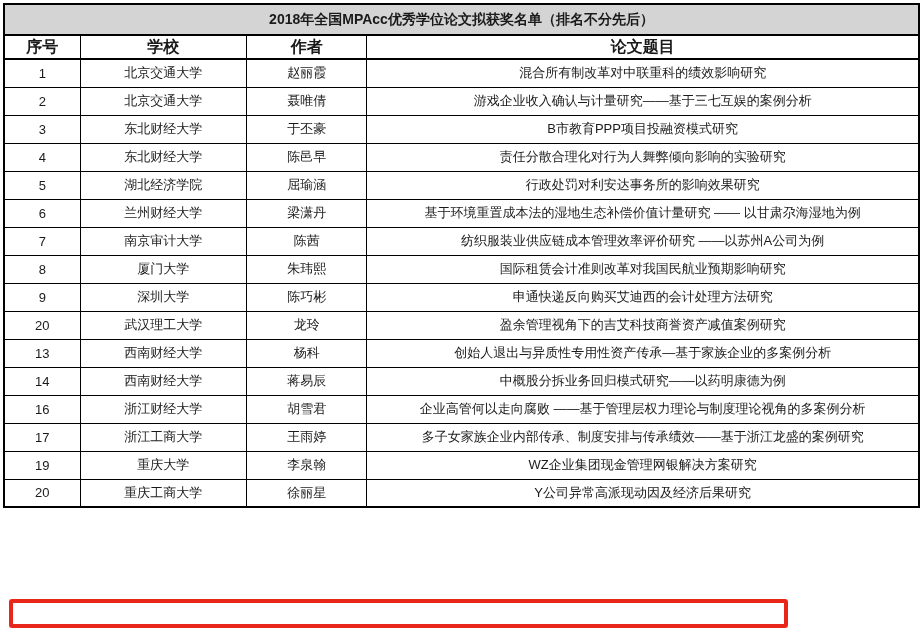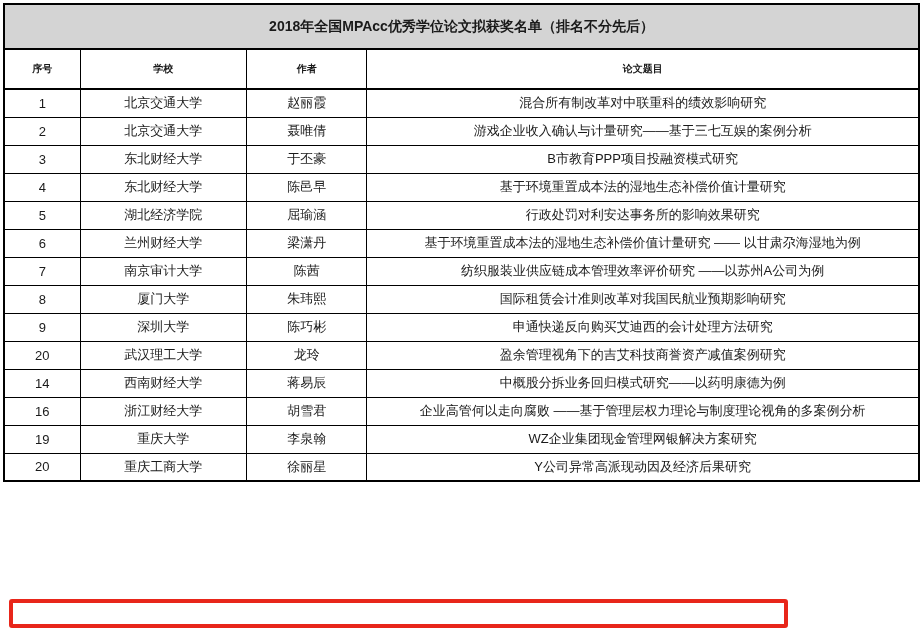--- a/index.html
+++ b/index.html
@@ -22,32 +22,32 @@
   table.award-table td, table.award-table th {
     border: 1px solid #000000;
     text-align: center;
     vertical-align: middle;
     font-size: 13px;
     padding: 0 2px;
     overflow: hidden;
     white-space: nowrap;
   }
   tr.title-row td {
-    height: 45px;
+    height: 31px;
     background: #d4d4d4;
     font-weight: bold;
     font-size: 14px;
     border-bottom: 2px solid #000;
     margin-left: 32px;
   }
   tr.header-row th {
-    height: 40px;
+    height: 24px;
     background: #ffffff;
     font-weight: bold;
-    font-size: 10px;
+    font-size: 16px;
     border-bottom: 2px solid #000;
   }
   tr.data-row td { height: 28px; background: #ffffff; }
   .highlight-box {
     position: absolute;
     left: 9px; top: 596px;
     width: 779px; height: 29px;
     border: 4px solid #e8261a;
     border-radius: 3px;
     pointer-events: none;
@@ -91,21 +91,21 @@
         <tr class="data-row">
           <td>3</td>
           <td>东北财经大学</td>
           <td>于丕豪</td>
           <td>B市教育PPP项目投融资模式研究</td>
         </tr>
         <tr class="data-row">
           <td>4</td>
           <td>东北财经大学</td>
           <td>陈邑早</td>
-          <td>基于环境重置成本法的湿地生态补偿价值计量研究</td>
+          <td>责任分散合理化对行为人舞弊倾向影响的实验研究</td>
         </tr>
         <tr class="data-row">
           <td>5</td>
           <td>湖北经济学院</td>
           <td>屈瑜涵</td>
           <td>行政处罚对利安达事务所的影响效果研究</td>
         </tr>
         <tr class="data-row">
           <td>6</td>
           <td>兰州财经大学</td>
@@ -130,30 +130,42 @@
           <td>陈巧彬</td>
           <td>申通快递反向购买艾迪西的会计处理方法研究</td>
         </tr>
         <tr class="data-row">
           <td>20</td>
           <td>武汉理工大学</td>
           <td>龙玲</td>
           <td>盈余管理视角下的吉艾科技商誉资产减值案例研究</td>
         </tr>
         <tr class="data-row">
+          <td>13</td>
+          <td>西南财经大学</td>
+          <td>杨科</td>
+          <td>创始人退出与异质性专用性资产传承—基于家族企业的多案例分析</td>
+        </tr>
+        <tr class="data-row">
           <td>14</td>
           <td>西南财经大学</td>
           <td>蒋易辰</td>
           <td>中概股分拆业务回归模式研究——以药明康德为例</td>
         </tr>
         <tr class="data-row">
           <td>16</td>
           <td>浙江财经大学</td>
           <td>胡雪君</td>
           <td>企业高管何以走向腐败 ——基于管理层权力理论与制度理论视角的多案例分析</td>
+        </tr>
+        <tr class="data-row">
+          <td>17</td>
+          <td>浙江工商大学</td>
+          <td>王雨婷</td>
+          <td>多子女家族企业内部传承、制度安排与传承绩效——基于浙江龙盛的案例研究</td>
         </tr>
         <tr class="data-row">
           <td>19</td>
           <td>重庆大学</td>
           <td>李泉翰</td>
           <td>WZ企业集团现金管理网银解决方案研究</td>
         </tr>
         <tr class="data-row">
           <td>20</td>
           <td>重庆工商大学</td>

